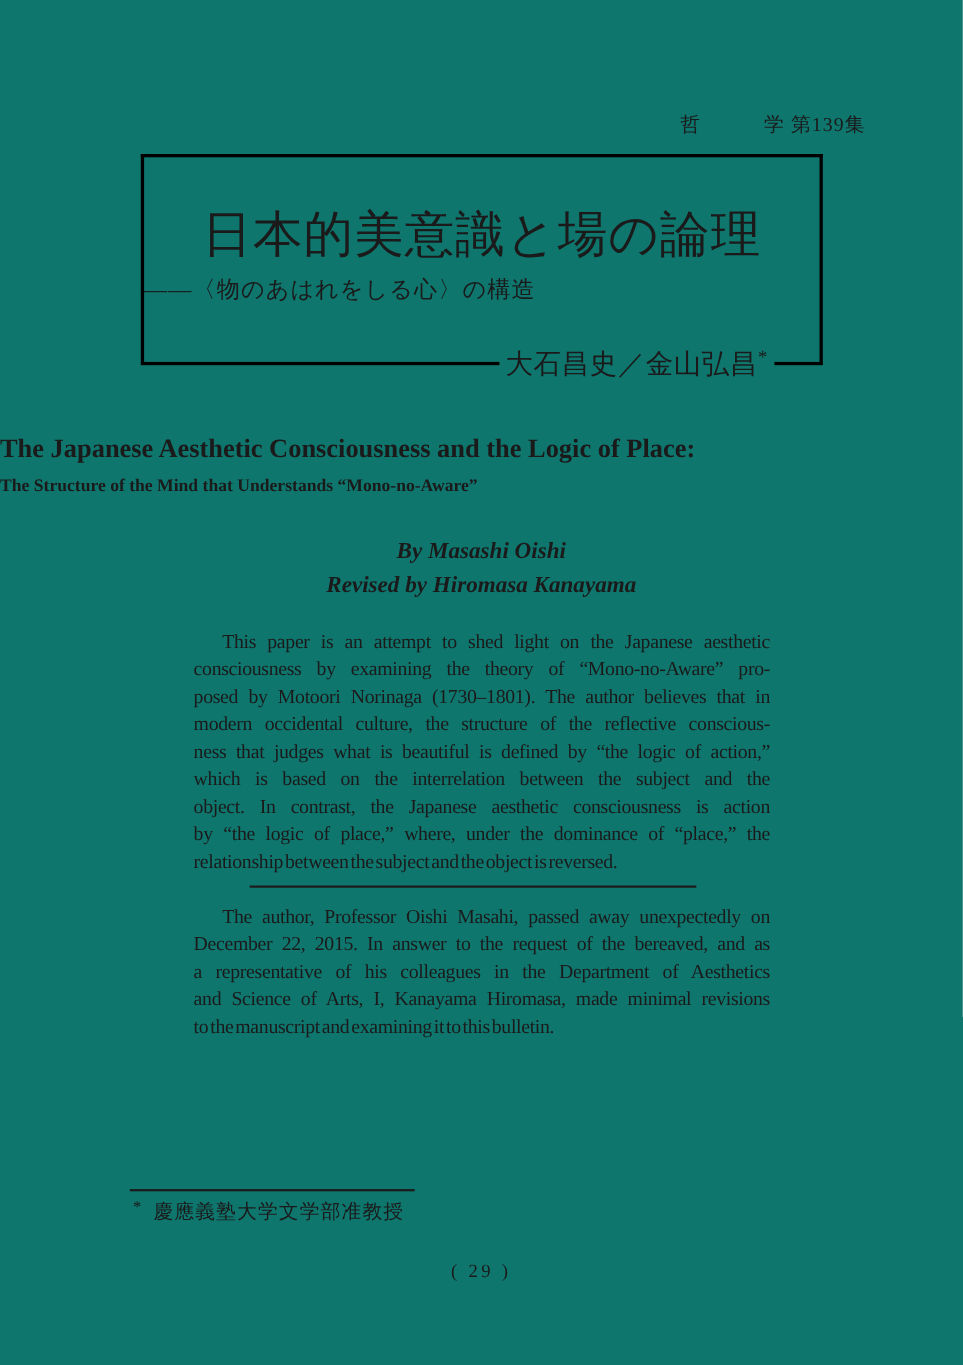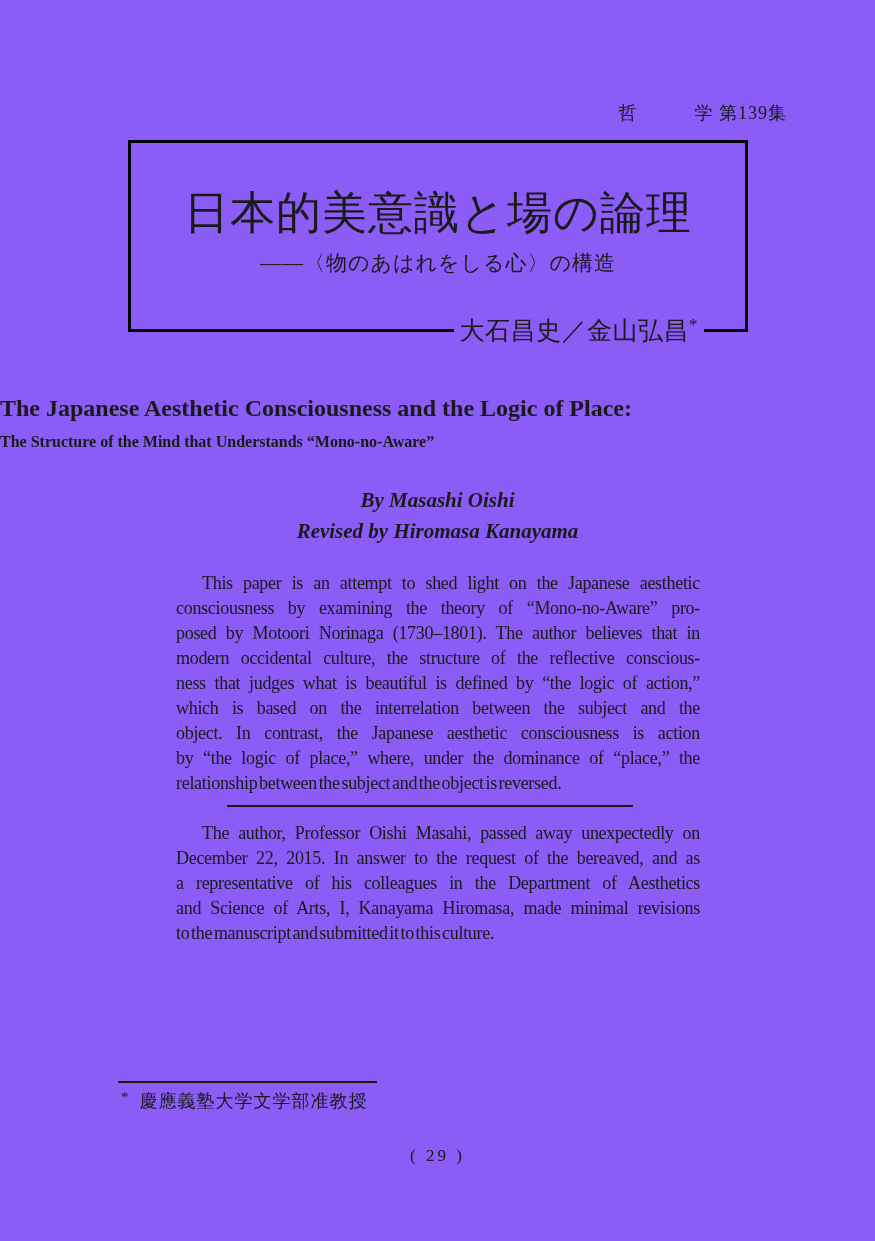--- a/index.html
+++ b/index.html
@@ -5,21 +5,21 @@
   html, body { margin: 0; padding: 0; }
   body {
     width: 875px; height: 1241px;
     background: #ffffff;
     font-family: "Liberation Serif", "DejaVu Serif", serif;
     color: #1a1a1a;
   }
   .page {
     position: relative;
     width: 875px; height: 1241px;
-    background: #8b5cf6;
+    background: #0f766e;
     overflow: hidden;
   }
 
   
   .journal-header {
     position: absolute;
     top: 101px; right: 88px;
     font-size: 18px;
     letter-spacing: 1px;
     white-space: pre;
@@ -39,21 +39,20 @@
     top: 40px; left: 0; width: 100%;
     text-align: center;
     font-size: 45px;
     letter-spacing: 1px;
     font-weight: normal;
     white-space: nowrap;
   }
   .sub-title {
     position: absolute;
     top: 106px; left: 0; width: 100%;
-    text-align: center;
     font-size: 21px;
     letter-spacing: 1px;
     white-space: nowrap;
   }
   .author-row {
     position: absolute;
     left: 128px; top: 311px;
     width: 620px; height: 38px;
     display: flex;
     align-items: center;
@@ -193,21 +192,21 @@
     <div class="jline last">relationship between the subject and the object is reversed.</div>
   </div>
 
   <div class="mid-rule"></div>
 
   <div class="para para-note">
     <div class="jline indent">The author, Professor Oishi Masahi, passed away unexpectedly on</div>
     <div class="jline">December 22, 2015. In answer to the request of the bereaved, and as</div>
     <div class="jline">a representative of his colleagues in the Department of Aesthetics</div>
     <div class="jline">and Science of Arts, I, Kanayama Hiromasa, made minimal revisions</div>
-    <div class="jline last">to the manuscript and submitted it to this culture.</div>
+    <div class="jline last">to the manuscript and examining it to this bulletin.</div>
   </div>
 
   <div class="footnote-rule"></div>
 
   <div class="footnote"><sup class="footnote-mark">*</sup><span>慶應義塾大学文学部准教授</span></div>
 
   <div class="page-number">( 29 )</div>
 
 </div>
 

